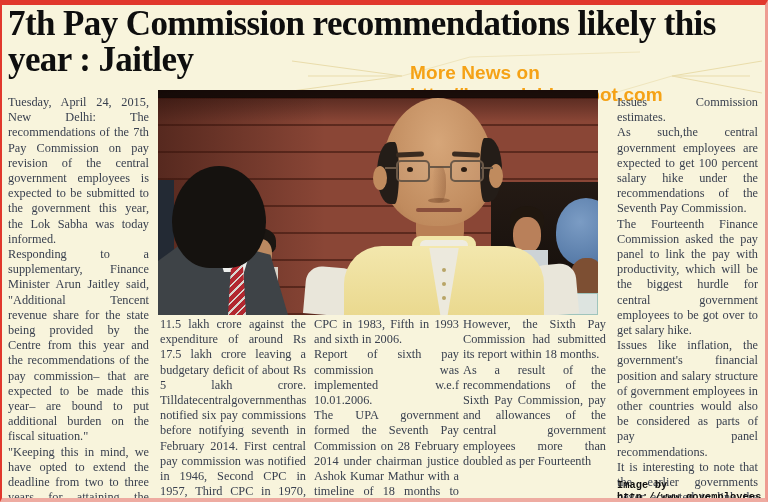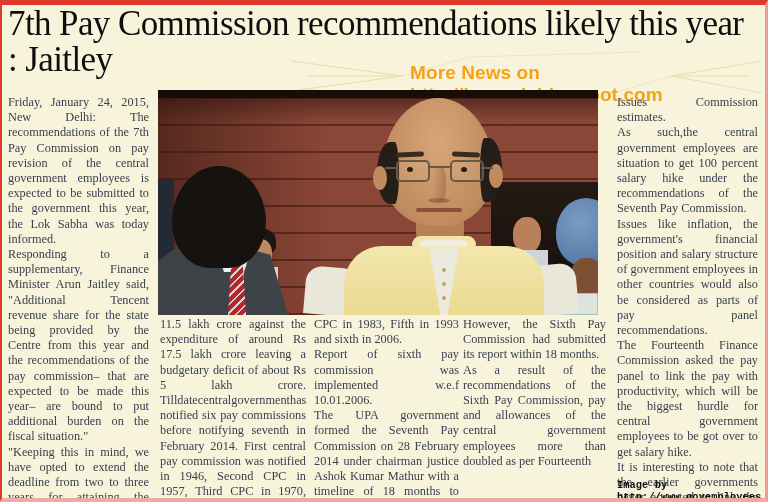--- a/index.html
+++ b/index.html
@@ -7,21 +7,21 @@
     position:relative; width:768px; height:502px; box-sizing:border-box;
     background:#f8f4dc;
     border-style:solid;
     border-color:#e1382c #ee9c92 #eeaba1 #e1382c;
     border-width:5px 3px 4px 2px;
     overflow:hidden;
     font-family:"Liberation Serif", serif;
   }
   .headline {
     position:absolute; left:6px; top:1px; width:748px; margin:0;
-    font-family:"Liberation Serif", serif; font-weight:normal;
+    font-family:"Liberation Serif", serif; font-weight:bold;
     font-size:35px; line-height:1.02; color:#0e0e0e; letter-spacing:-0.6px;
   }
   .deco-svg { position:absolute; left:288px; top:44px; width:475px; height:52px; }
   .morenews {
     position:absolute; left:408px; top:57px;
     font-family:"Liberation Sans", sans-serif; font-weight:bold;
     font-size:19px; color:#f5a216; text-decoration:none; letter-spacing:0.1px;
     cursor:pointer;
   }
   .col {
@@ -129,21 +129,21 @@
     <path d="M18 27 L112 27" fill="none" stroke="#e9dcab" stroke-width="1"></path>
     <path d="M112 27 L180 8 L350 3" fill="none" stroke="#efe5bd" stroke-width="1"></path>
     <path d="M472 12 L382 27 L472 44" fill="none" stroke="#e9dcab" stroke-width="1.2"></path>
     <path d="M382 27 L460 27" fill="none" stroke="#e9dcab" stroke-width="1"></path>
     <path d="M120 48 L300 51 L382 27" fill="none" stroke="#efe5bd" stroke-width="1"></path>
   </svg>
 
   <a class="morenews">More News on http://karnmk.blogspot.com</a>
 
   <div class="col col1">
-    <p>Friday, January 24, 2015, New Delhi: The recommendations of the 7th Pay Commission on pay revision of the central government employees is expected to be submitted to the government this year, the Lok Sabha was today informed.</p>
+    <p>Tuesday, April 24, 2015, New Delhi: The recommendations of the 7th Pay Commission on pay revision of the central government employees is expected to be submitted to the government this year, the Lok Sabha was today informed.</p>
     <p>Responding to a supplementary, Finance Minister Arun Jaitley said, "Additional Tencent revenue share for the state being provided by the Centre from this year and the recommendations of the pay commission– that are expected to be made this year– are bound to put additional burden on the fiscal situation."</p>
     <p>"Keeping this in mind, we have opted to extend the deadline from two to three years for attaining the targeted mark of fiscal budgetary deficit," he said.</p>
 
   </div>
 
   <div class="ph">
     <div class="ph-topshade"></div>
     <div class="dark-right"></div>
     <div class="bgr-hair"></div>
     <div class="bgr-face"></div>
@@ -201,21 +201,21 @@
     <p>The UPA government formed the Seventh Pay Commission on 28 February 2014 under chairman justice Ashok Kumar Mathur with a timeline of 18 months to make its recommendations.</p>
   </div>
 
   <div class="col col4">
     <p>However, the Sixth Pay Commission had submitted its report within 18 months.</p>
     <p>As a result of the recommendations of the Sixth Pay Commission, pay and allowances of the central government employees more than doubled as per Fourteenth</p>
   </div>
 
   <div class="col col5">
     <p>Issues Commission estimates.</p>
-    <p>As such,the central government employees are situation to get 100 percent salary hike under the recommendations of the Seventh Pay Commission.</p>
+    <p>As such,the central government employees are expected to get 100 percent salary hike under the recommendations of the Seventh Pay Commission.</p>
+    <p>The Fourteenth Finance Commission asked the pay panel to link the pay with productivity, which will be the biggest hurdle for central government employees to be got over to get salary hike.</p>
     <p>Issues like inflation, the government's financial position and salary structure of government employees in other countries would also be considered as parts of pay panel recommendations.</p>
-    <p>The Fourteenth Finance Commission asked the pay panel to link the pay with productivity, which will be the biggest hurdle for central government employees to be got over to get salary hike.</p>
     <p>It is interesting to note that the earlier governments never accepted to link the pay with productivity.</p>
   </div>
 
   <div class="credit">Image by http://www.govemployees.in</div>
 
 </div>
 
 </body></html>

